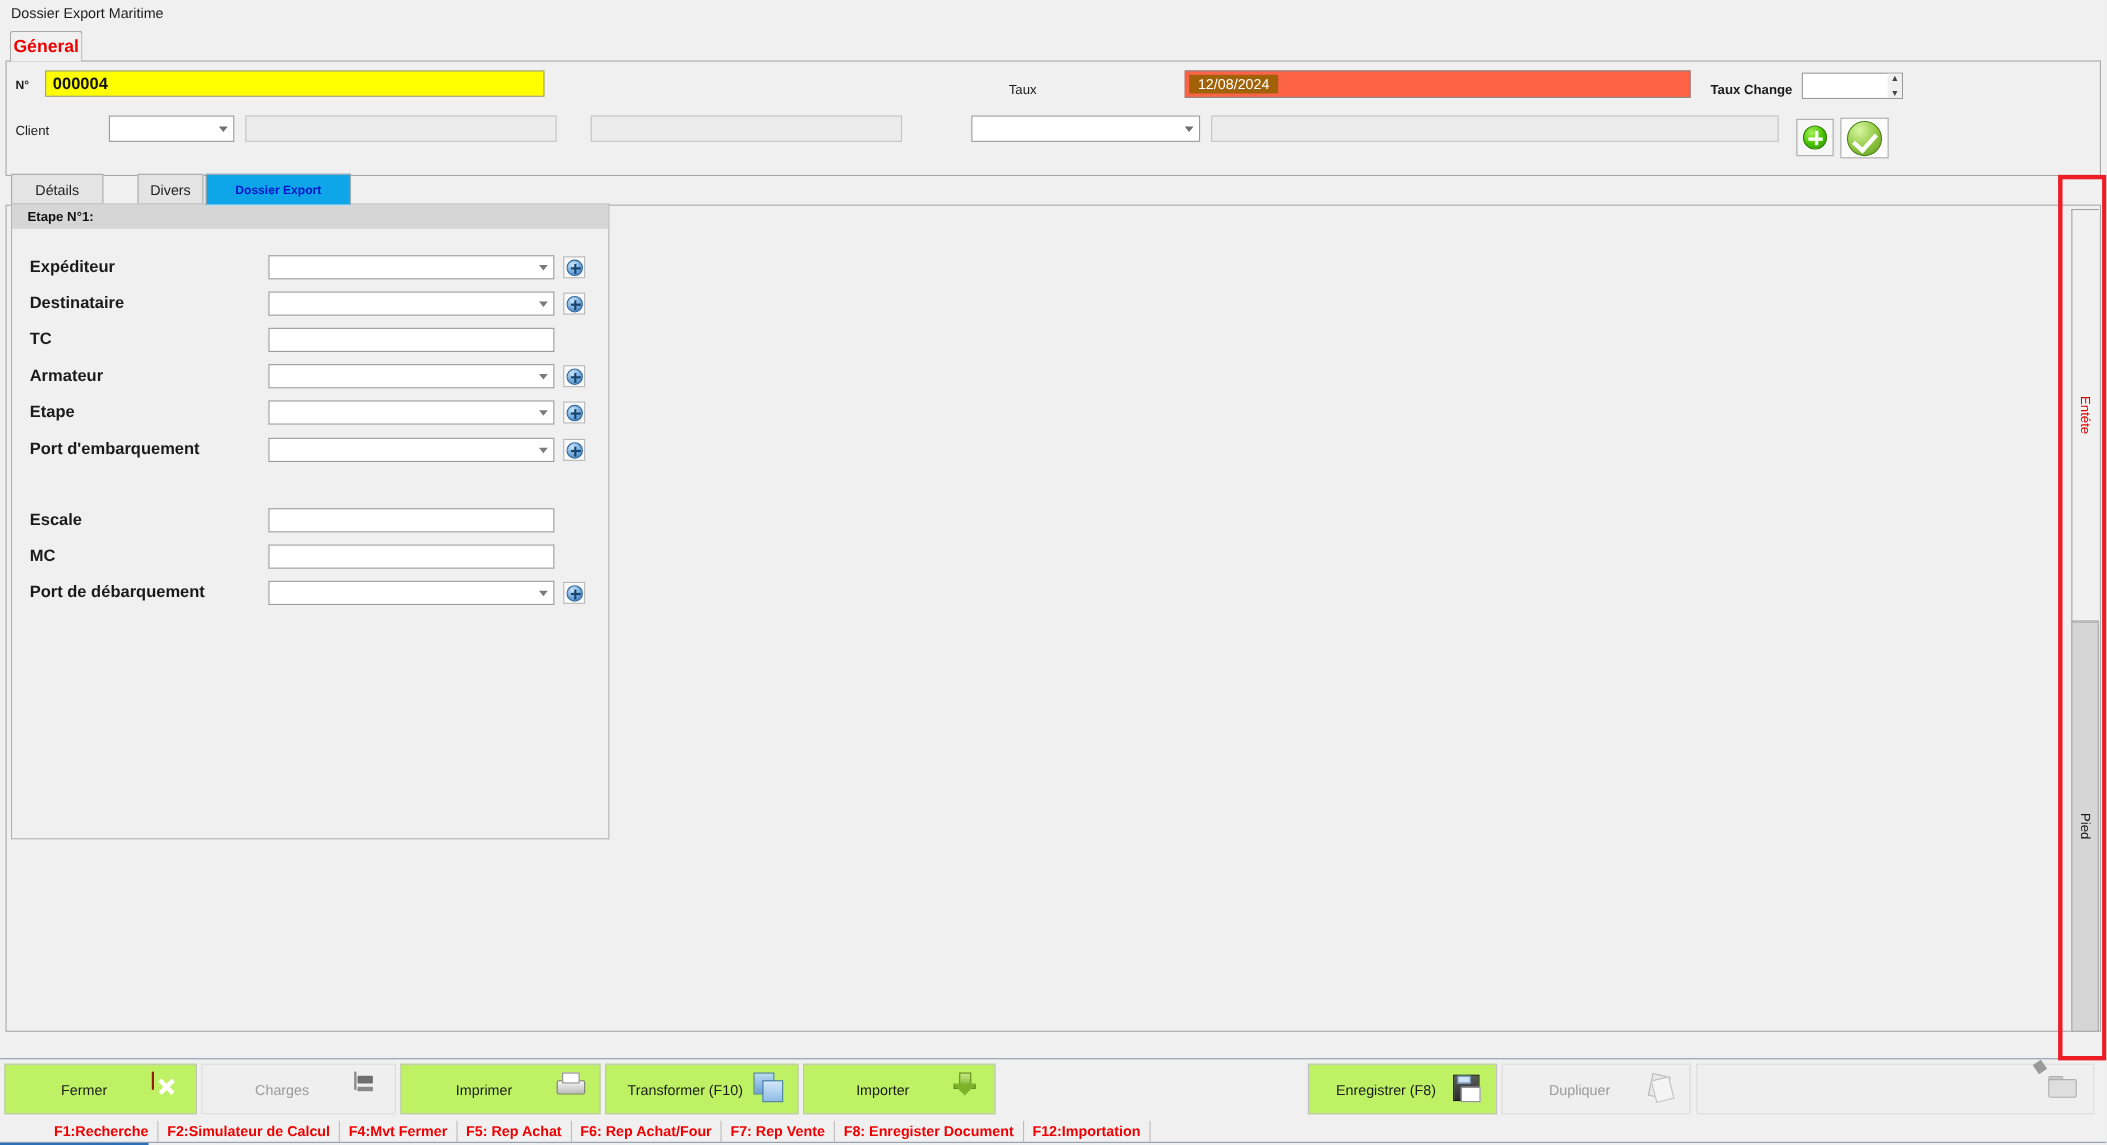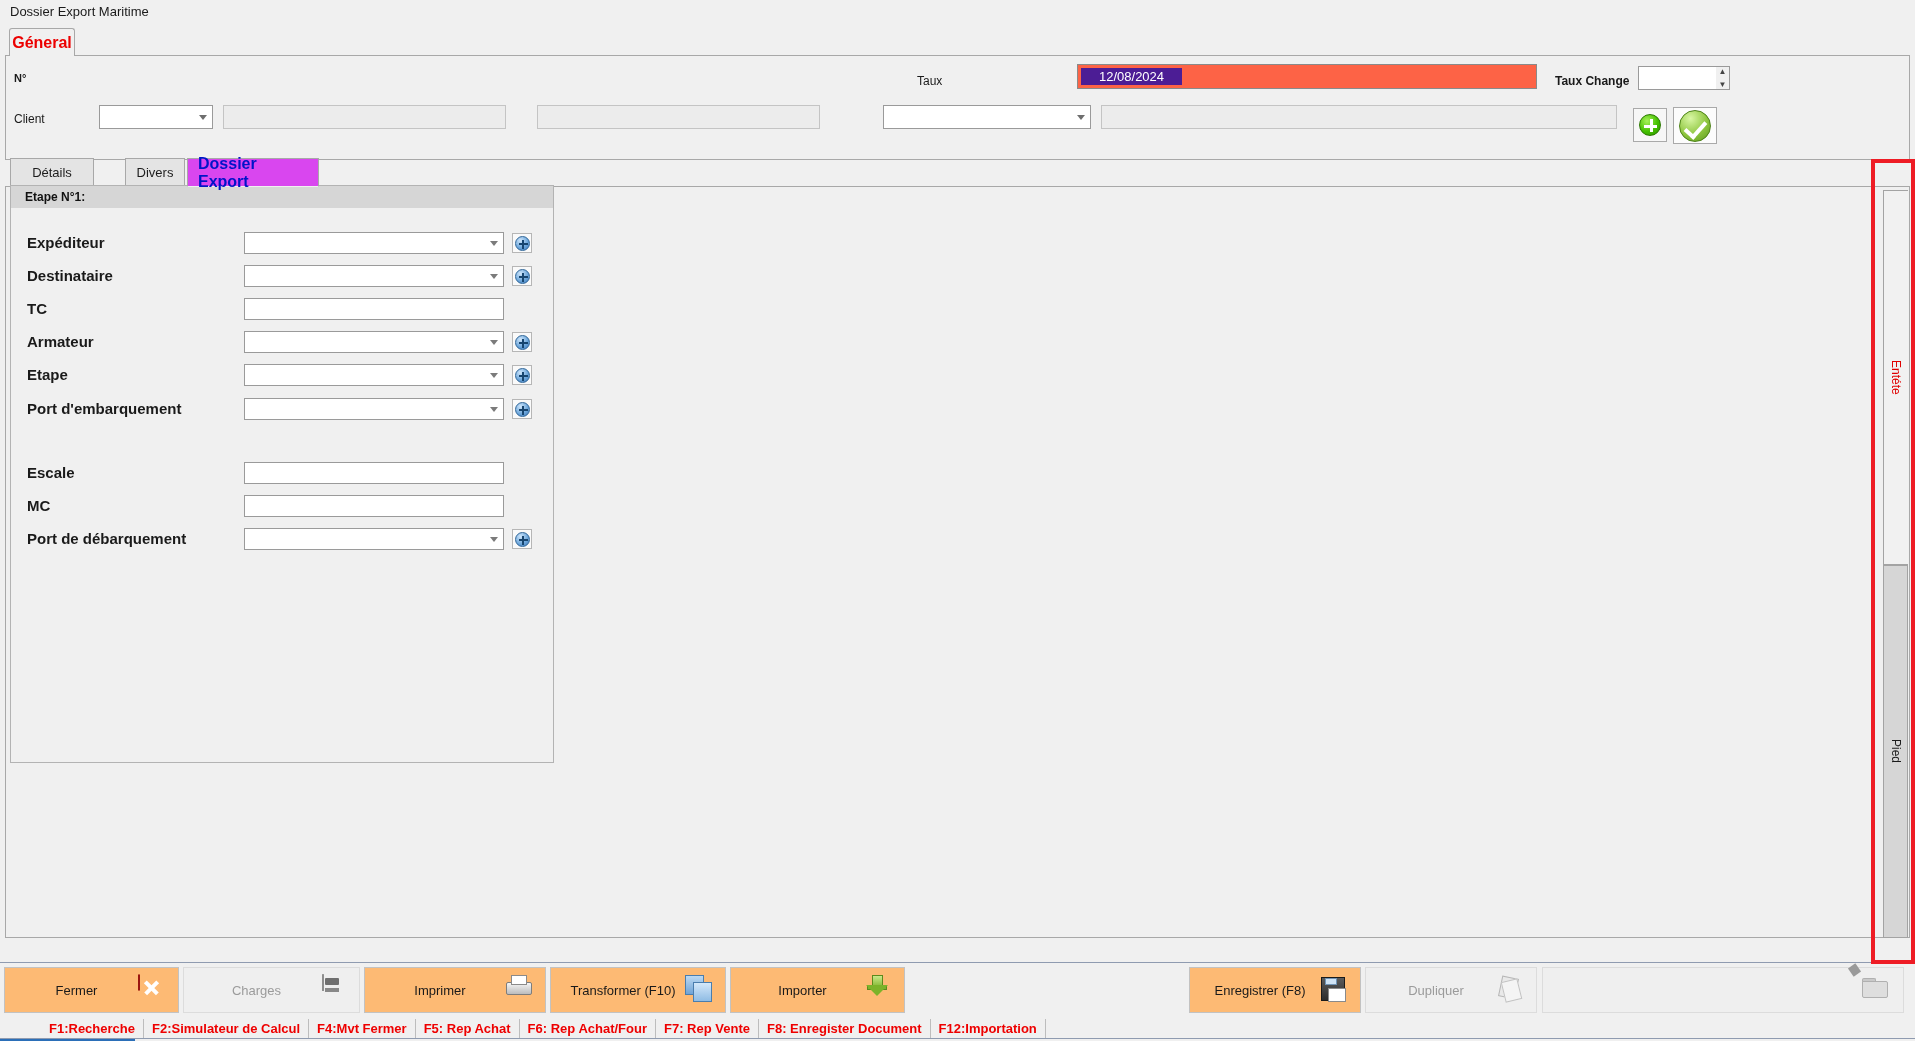--- a/index.html
+++ b/index.html
@@ -65,24 +65,24 @@
   .date-field {
     position: absolute;
     left: 1077px; top: 64px;
     width: 460px; height: 25px;
     background: #fd6346;
     border: 1px solid #8a8a8a;
     display: flex; align-items: center;
     padding: 0 3px;
   }
   .date-sel {
-    background: #4c1d95;
+    background: #a16207;
     color: #ffffff;
     font-size: 13px;
-    padding: 1px 18px;
+    padding: 1px 8px;
     line-height: 1.2;
   }
   .taux-label { left: 1555px; top: 74px; font-weight: bold; }
   .taux-field {
     position: absolute;
     left: 1638px; top: 66px;
     width: 92px; height: 24px;
     background: #ffffff;
     border: 1px solid #9a9a9a;
     display: flex; align-items: center; justify-content: flex-end;
@@ -171,23 +171,23 @@
     position: absolute;
     top: 0; height: 28px;
     background: #e4e4e4;
     border: 1px solid #a8a8a8;
     border-bottom: 1px solid #a8a8a8;
     display: flex; align-items: center; justify-content: center;
     font-size: 13px; color: #1d1d1d;
     padding: 0 10px;
   }
   .tab.active {
-    background: #d946ef;
+    background: #0ea5e9;
     border-bottom: 1px solid #f0f0f0;
-    font-size: 16px; font-weight: bold; color: #0014c8;
+    font-size: 11px; font-weight: bold; color: #0014c8;
     height: 29px;
     z-index: 3;
   }
   .tab-detail { left: 5px; width: 84px; }
   .tab-note   { left: 70px; width: 48px; margin-top: 36px; }
   .tab-divers { left: 120px; width: 60px; }
   .tab-dossier{ left: 182px; width: 132px; }
 
   .tab-content {
     position: absolute;
@@ -296,21 +296,21 @@
   .toolbar {
     position: absolute;
     left: 0; top: 962px;
     width: 1915px; height: 54px;
     background: #f0f0f0;
     border-top: 1px solid #8f9bb0;
   }
   .tbtn {
     position: absolute;
     top: 4px; height: 46px;
-    background: #fdba74;
+    background: #bef264;
     border: 1px solid #c2c2c2;
     display: flex; align-items: center; justify-content: space-between;
     padding: 0 12px;
     font-size: 13px; color: #1a1a1a;
   }
   .tbtn.disabled {
     background: #efefef;
     border: 1px solid #dcdcdc;
     color: #9b9b9b;
   }
@@ -512,20 +512,21 @@
 <body>
 
 <div class="app">
 
   <div class="win-title">Dossier Export Maritime</div>
 
   <div class="tab-general">Géneral</div>
   <div class="general-body"></div>
 
   <div class="lbl num-label">N°</div>
+  <div class="num-field">000004</div>
 
   <div class="lbl date-label">Taux</div>
   <div class="date-field">
     <span class="date-sel">12/08/2024</span>
   </div>
 
   <div class="lbl taux-label">Taux Change</div>
   <div class="taux-field">0</div>
   <div class="spin">
     <span>▲</span>

